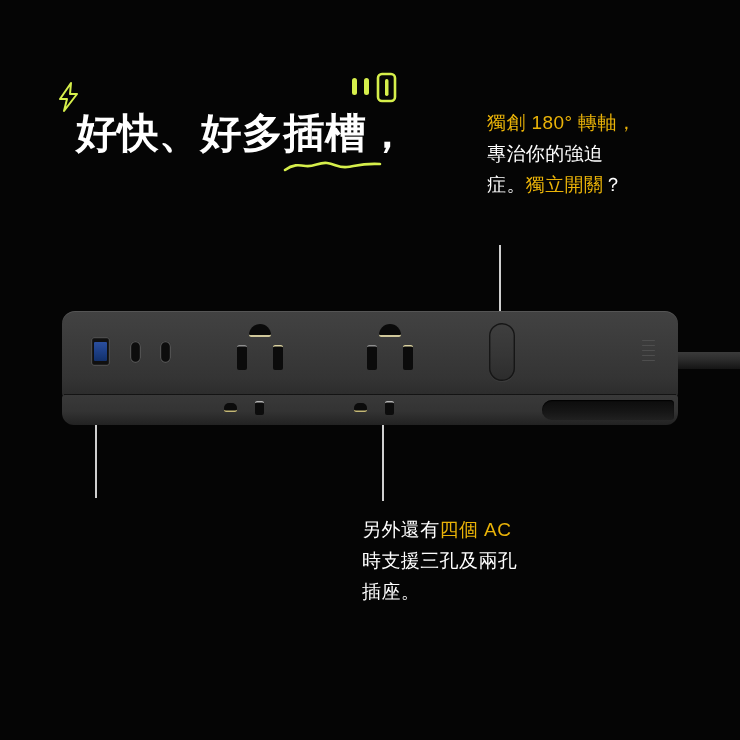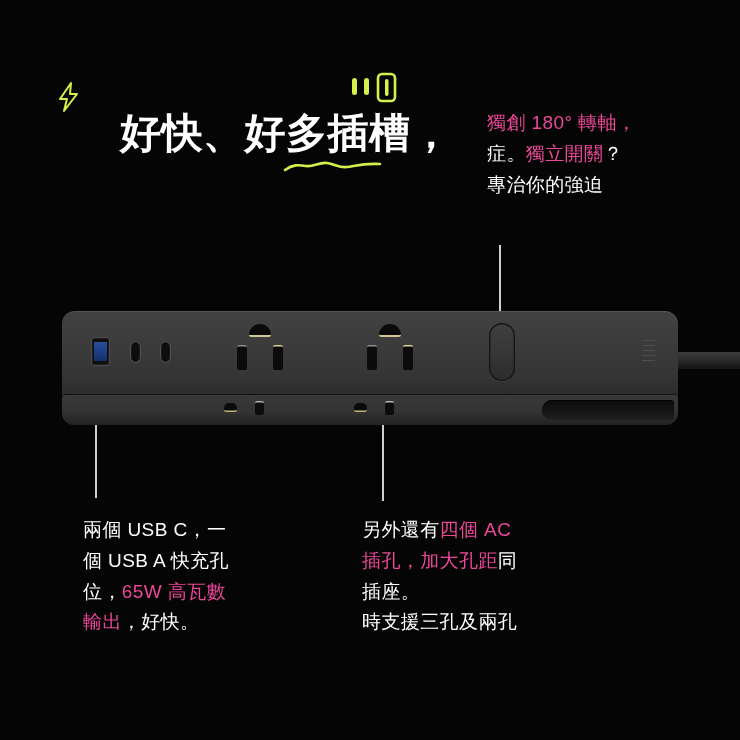--- a/index.html
+++ b/index.html
@@ -17,31 +17,30 @@
     background: #050505;
     overflow: hidden;
   }
 
   
   #headline {
     position: absolute;
     left: 76px;
     top: 104px;
     width: 420px;
-    text-align: center;
   }
   .head-line {
     font-size: 41px;
     font-weight: 700;
     line-height: 1.42;
     letter-spacing: 0.5px;
     color: #ffffff;
     white-space: nowrap;
   }
-  .accent { color: #ec4899; }
+  .accent { color: #eab308; }
 
   
   #bolt-icon {
     position: absolute;
     left: 56px;
     top: 82px;
     width: 26px;
     height: 30px;
   }
   
@@ -269,38 +268,31 @@
       <span>好快、好多插槽，</span>
     </div>
   </div>
 
   <svg id="squiggle" viewBox="0 0 100 18">
     <path d="M2 12 C10 6, 16 7, 23 8 C31 9, 36 4, 44 5 C52 6, 56 10, 64 9 C72 8, 80 5, 97 6" fill="none" stroke="#d6ef4b" stroke-width="2.6" stroke-linecap="round"></path>
   </svg>
 
   <div class="callout" id="callout-hinge">
     <div><span class="accent">獨創 180° 轉軸，</span></div>
+    <div><span>專治你的強迫</span></div>
     <div><span>症。</span><span class="accent">獨立開關</span><span>？</span></div>
-    <div><span>專治你的強迫</span></div>
   </div>
   <div class="lead-line" id="lead-hinge"></div>
 
-  <div class="callout" id="callout-usb">
-    <div><span>兩個 USB C，一</span></div>
-    <div><span>個 USB A 快充孔</span></div>
-    <div><span>位，</span><span class="accent">65W 高瓦數</span></div>
-    <div><span class="accent">輸出</span><span>，好快。</span></div>
-  </div>
   <div class="lead-line" id="lead-usb"></div>
 
   <div class="callout" id="callout-ac">
     <div><span>另外還有</span><span class="accent">四個 AC</span></div>
-    <div><span class="accent">插孔，加大孔距</span><span>同</span></div>
+    <div><span>時支援三孔及兩孔</span></div>
     <div><span>插座。</span></div>
-    <div><span>時支援三孔及兩孔</span></div>
   </div>
   <div class="lead-line" id="lead-ac"></div>
 
   <div id="cable"></div>
   <div id="cable-neck"></div>
 
   <div id="product">
 
     <div id="strip-top"></div>
     <div id="strip-seam"></div>

